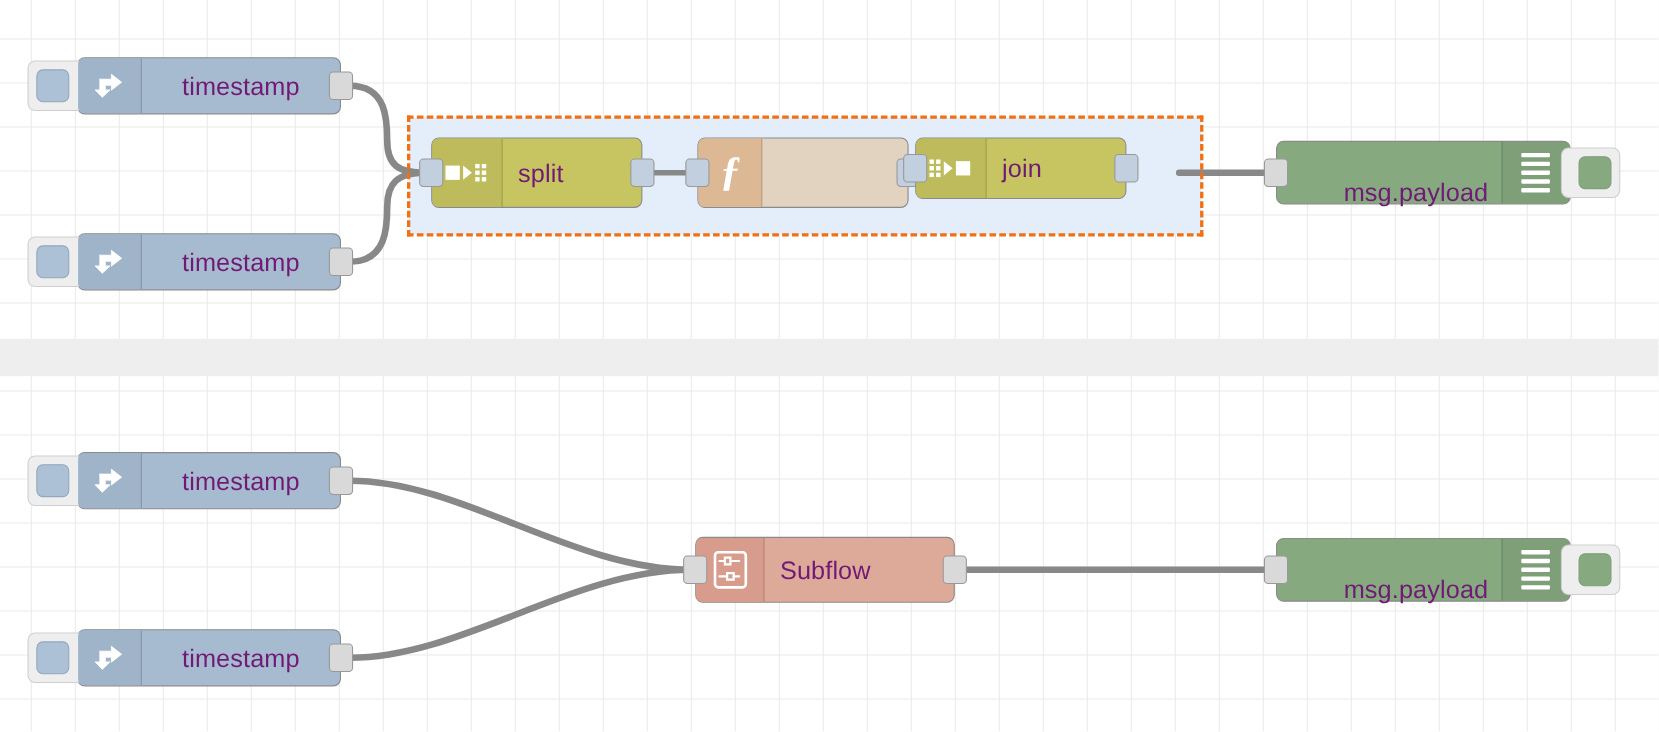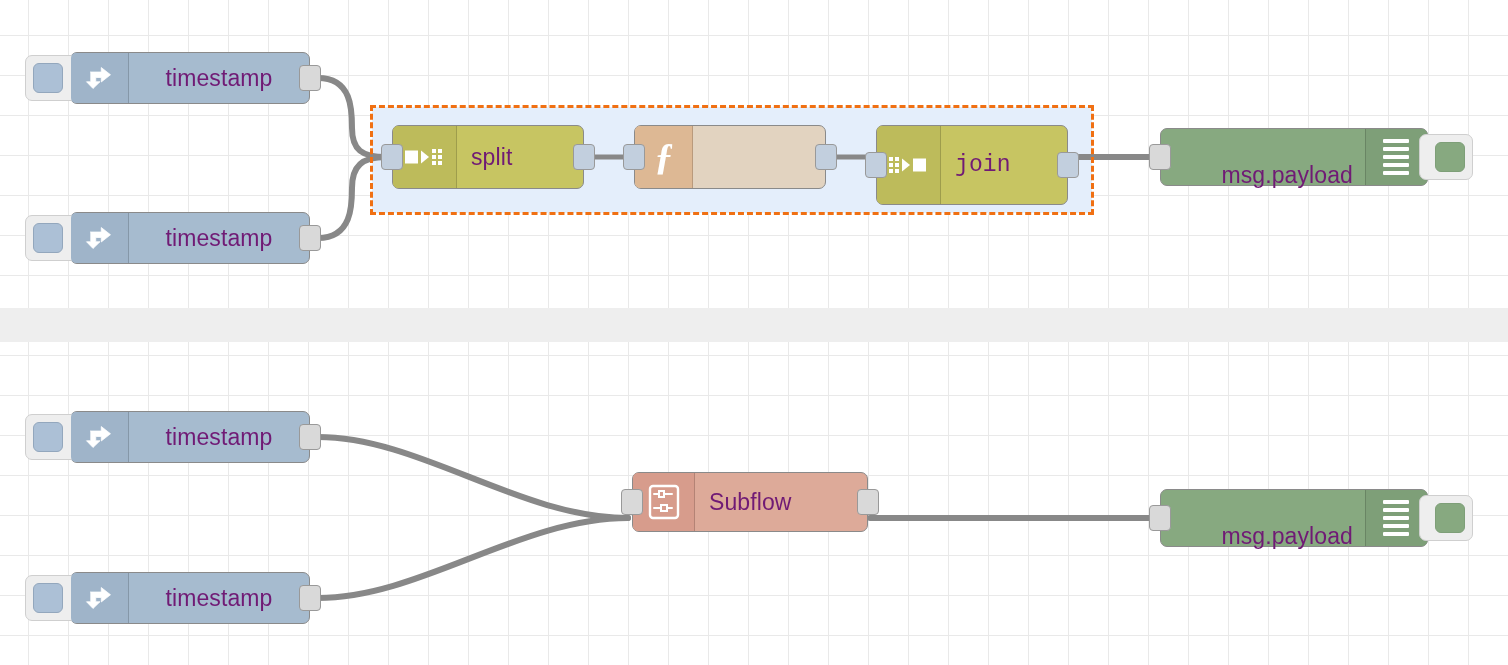--- a/index.html
+++ b/index.html
@@ -261,21 +261,21 @@
   <div class="node" style="left:634px; top:125px; width:192px; height:64px; background:#e2d3c0;">
     <div class="node-icon-box sep-r" style="width:58px; background:#ddb894;">
       <span style="font-family:'Liberation Serif', serif; font-style:italic; font-weight:700;
                    font-size:38px; color:#ffffff; line-height:1; transform:translateY(-1px);">ƒ</span>
     </div>
     <div class="node-label center"></div>
     <div class="port in blue"></div>
     <div class="port out blue"></div>
   </div>
 
-  <div class="node" style="left:876px; top:125px; width:192px; height:80px; background:#c7c562;font-family:Liberation Mono, monospace;">
+  <div class="node" style="left:832px; top:125px; width:192px; height:56px; background:#c7c562;">
     <div class="node-icon-box sep-r" style="width:64px; background:#bdbb5b;">
       <svg width="44" height="26" viewBox="0 0 44 26" aria-hidden="true">
         <g fill="#ffffff">
           <rect x="2" y="5" width="4" height="4"></rect>
             <rect x="8" y="5" width="4" height="4"></rect>
           <rect x="2" y="11" width="4" height="4"></rect>
             <rect x="8" y="11" width="4" height="4"></rect>
           <rect x="2" y="17" width="4" height="4"></rect>
             <rect x="8" y="17" width="4" height="4"></rect>
         </g>
@@ -324,21 +324,21 @@
     </div>
     <div class="node-icon-box sep-r" style="width:58px; background:#9fb4c9;">
       <svg width="30" height="30" viewBox="0 0 24 24" aria-hidden="true">
         <path d="M4 7.2 h9 V3.6 L20.4 9.4 L13 15.2 V11.6 H8.6 V15 H12 L6.4 20.4 L1.2 15 H4.6 V8" fill="#ffffff" stroke="#ffffff" stroke-width="0.6" stroke-linejoin="round"></path>
       </svg>
     </div>
     <div class="node-label center">timestamp</div>
     <div class="port out"></div>
   </div>
 
-  <div class="node" style="left:632px; top:472px; width:236px; height:60px; background:#ddaa99;">
+  <div class="node" style="left:632px; top:488px; width:236px; height:60px; background:#ddaa99;">
     <div class="node-icon-box sep-r" style="width:62px; background:#d79c8c;">
       <svg width="34" height="38" viewBox="0 0 34 38" aria-hidden="true">
         <rect x="3" y="3" width="28" height="32" rx="3" ry="3" fill="none" stroke="#ffffff" stroke-width="2.4"></rect>
         <g stroke="#ffffff" stroke-width="2" fill="none" stroke-linecap="round">
           <path d="M7 11 h5"></path>
           <path d="M12 8 h5 v6 h-5 z" fill="none"></path>
           <path d="M17 11 h8"></path>
           <path d="M7 25 h7"></path>
           <path d="M14 22 h6 v6 h-6 z" fill="none"></path>
           <path d="M20 25 h5"></path>

